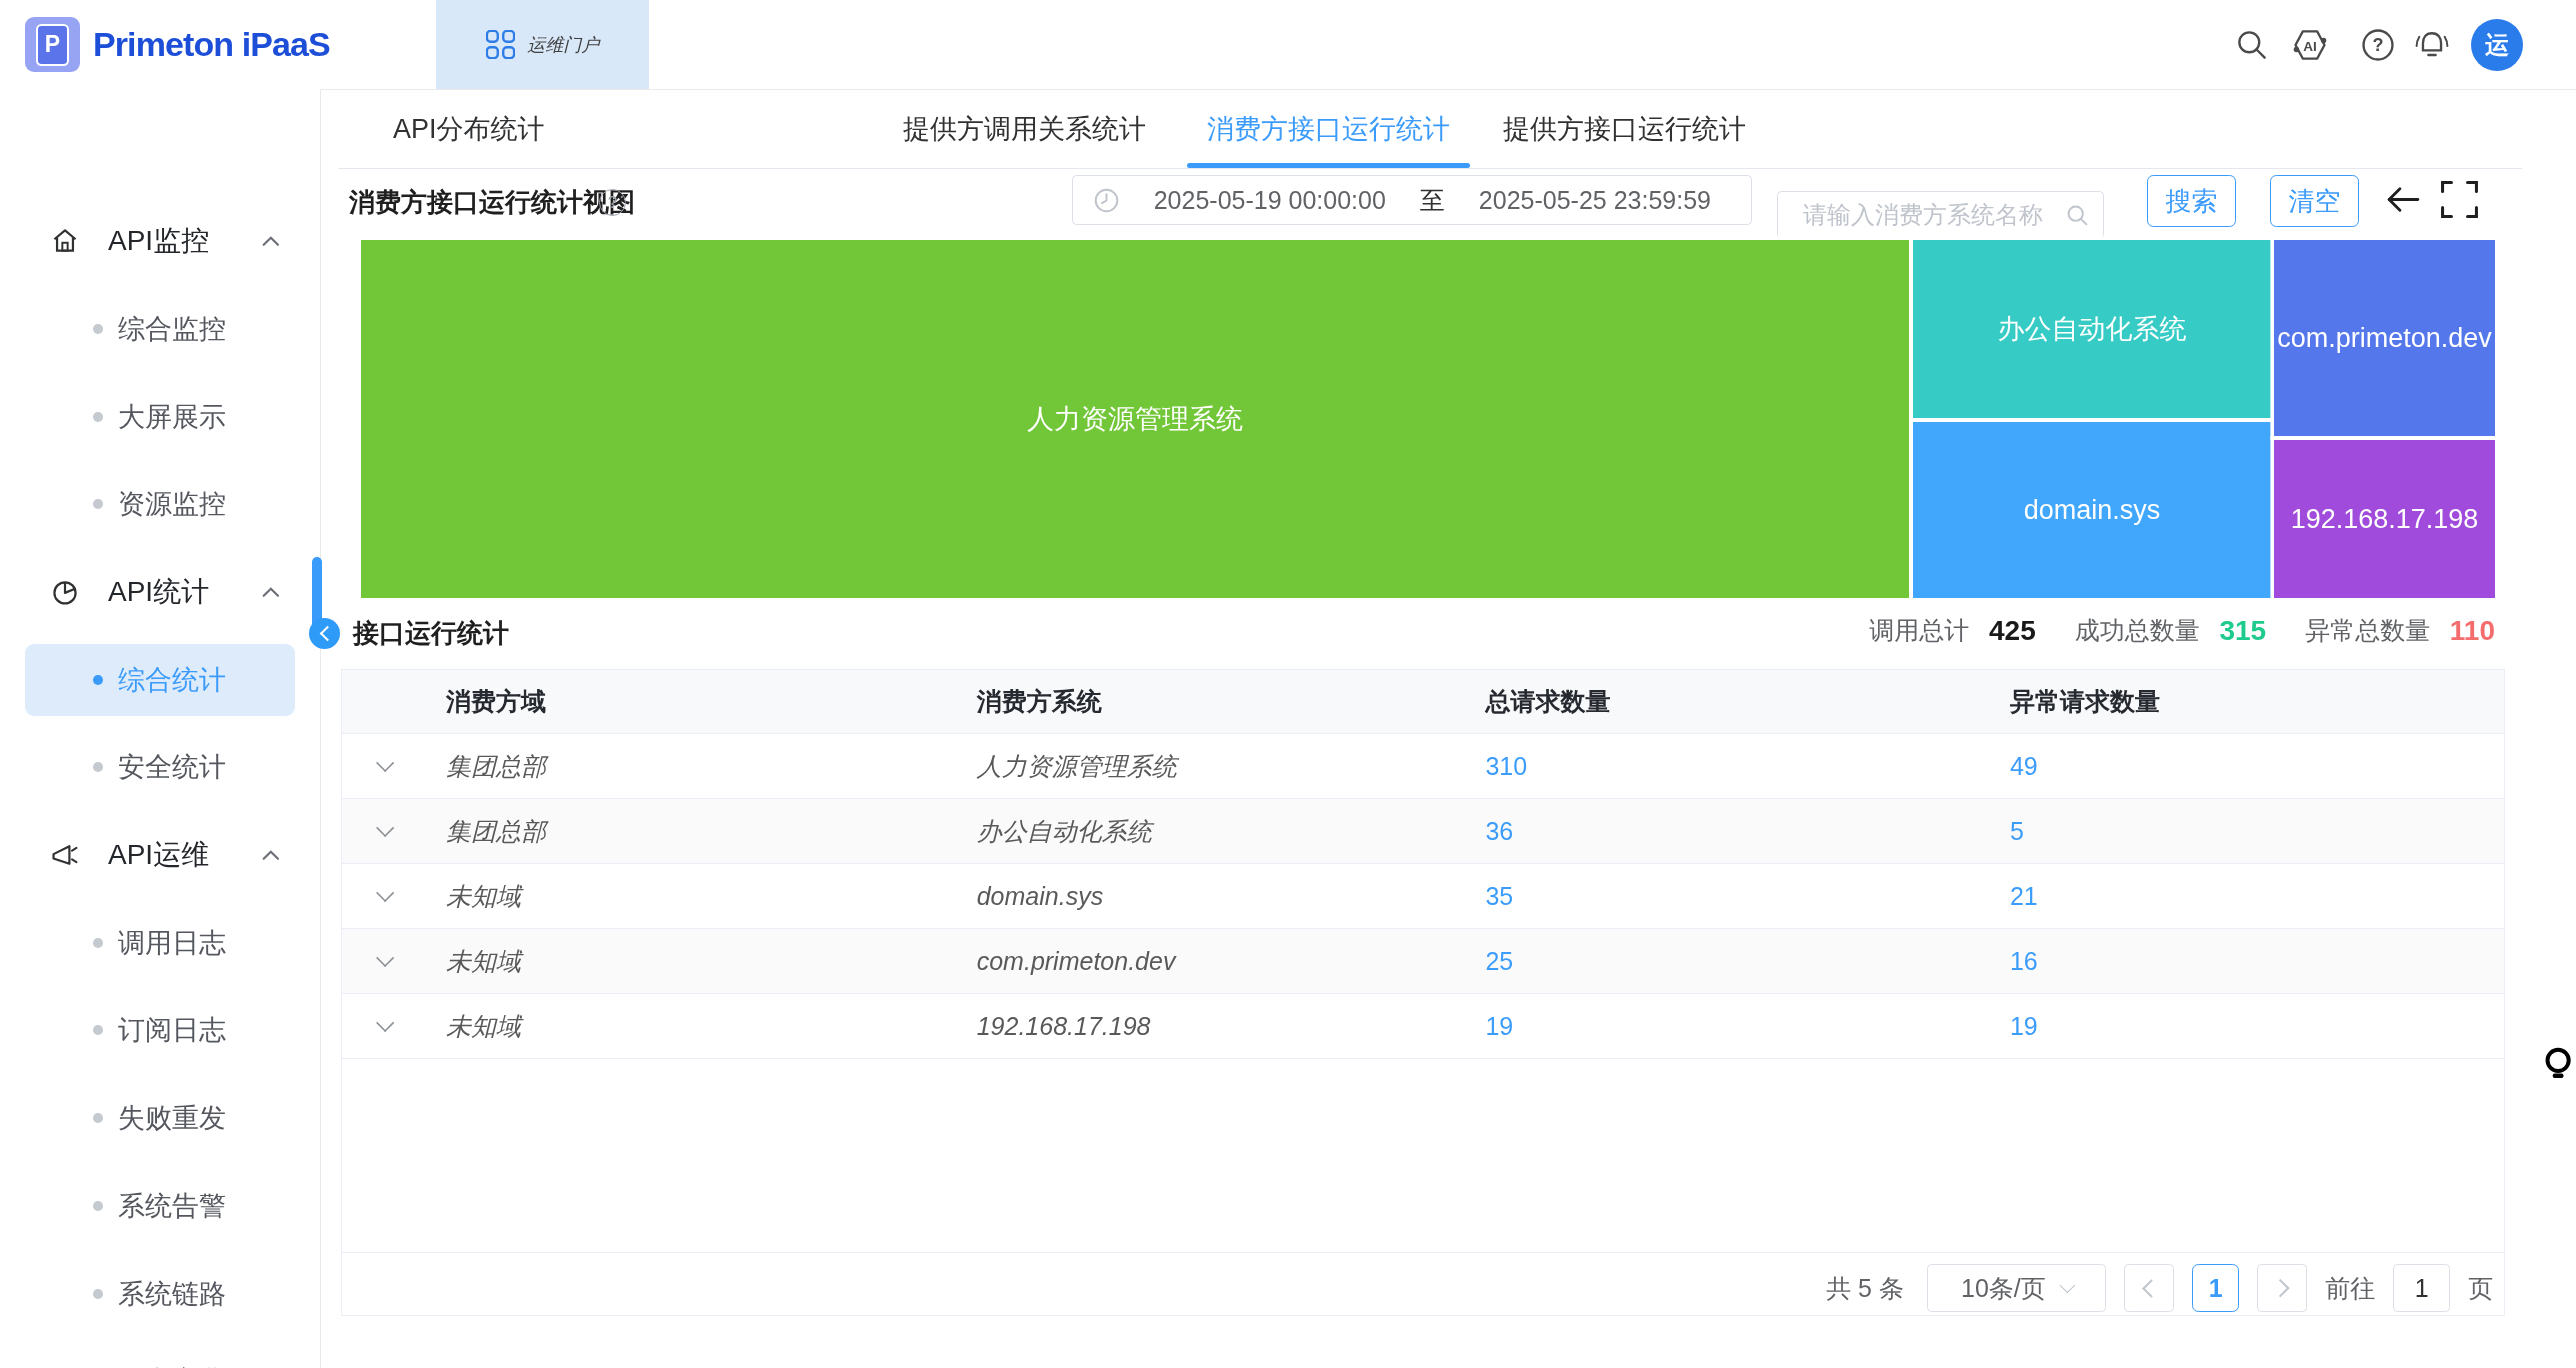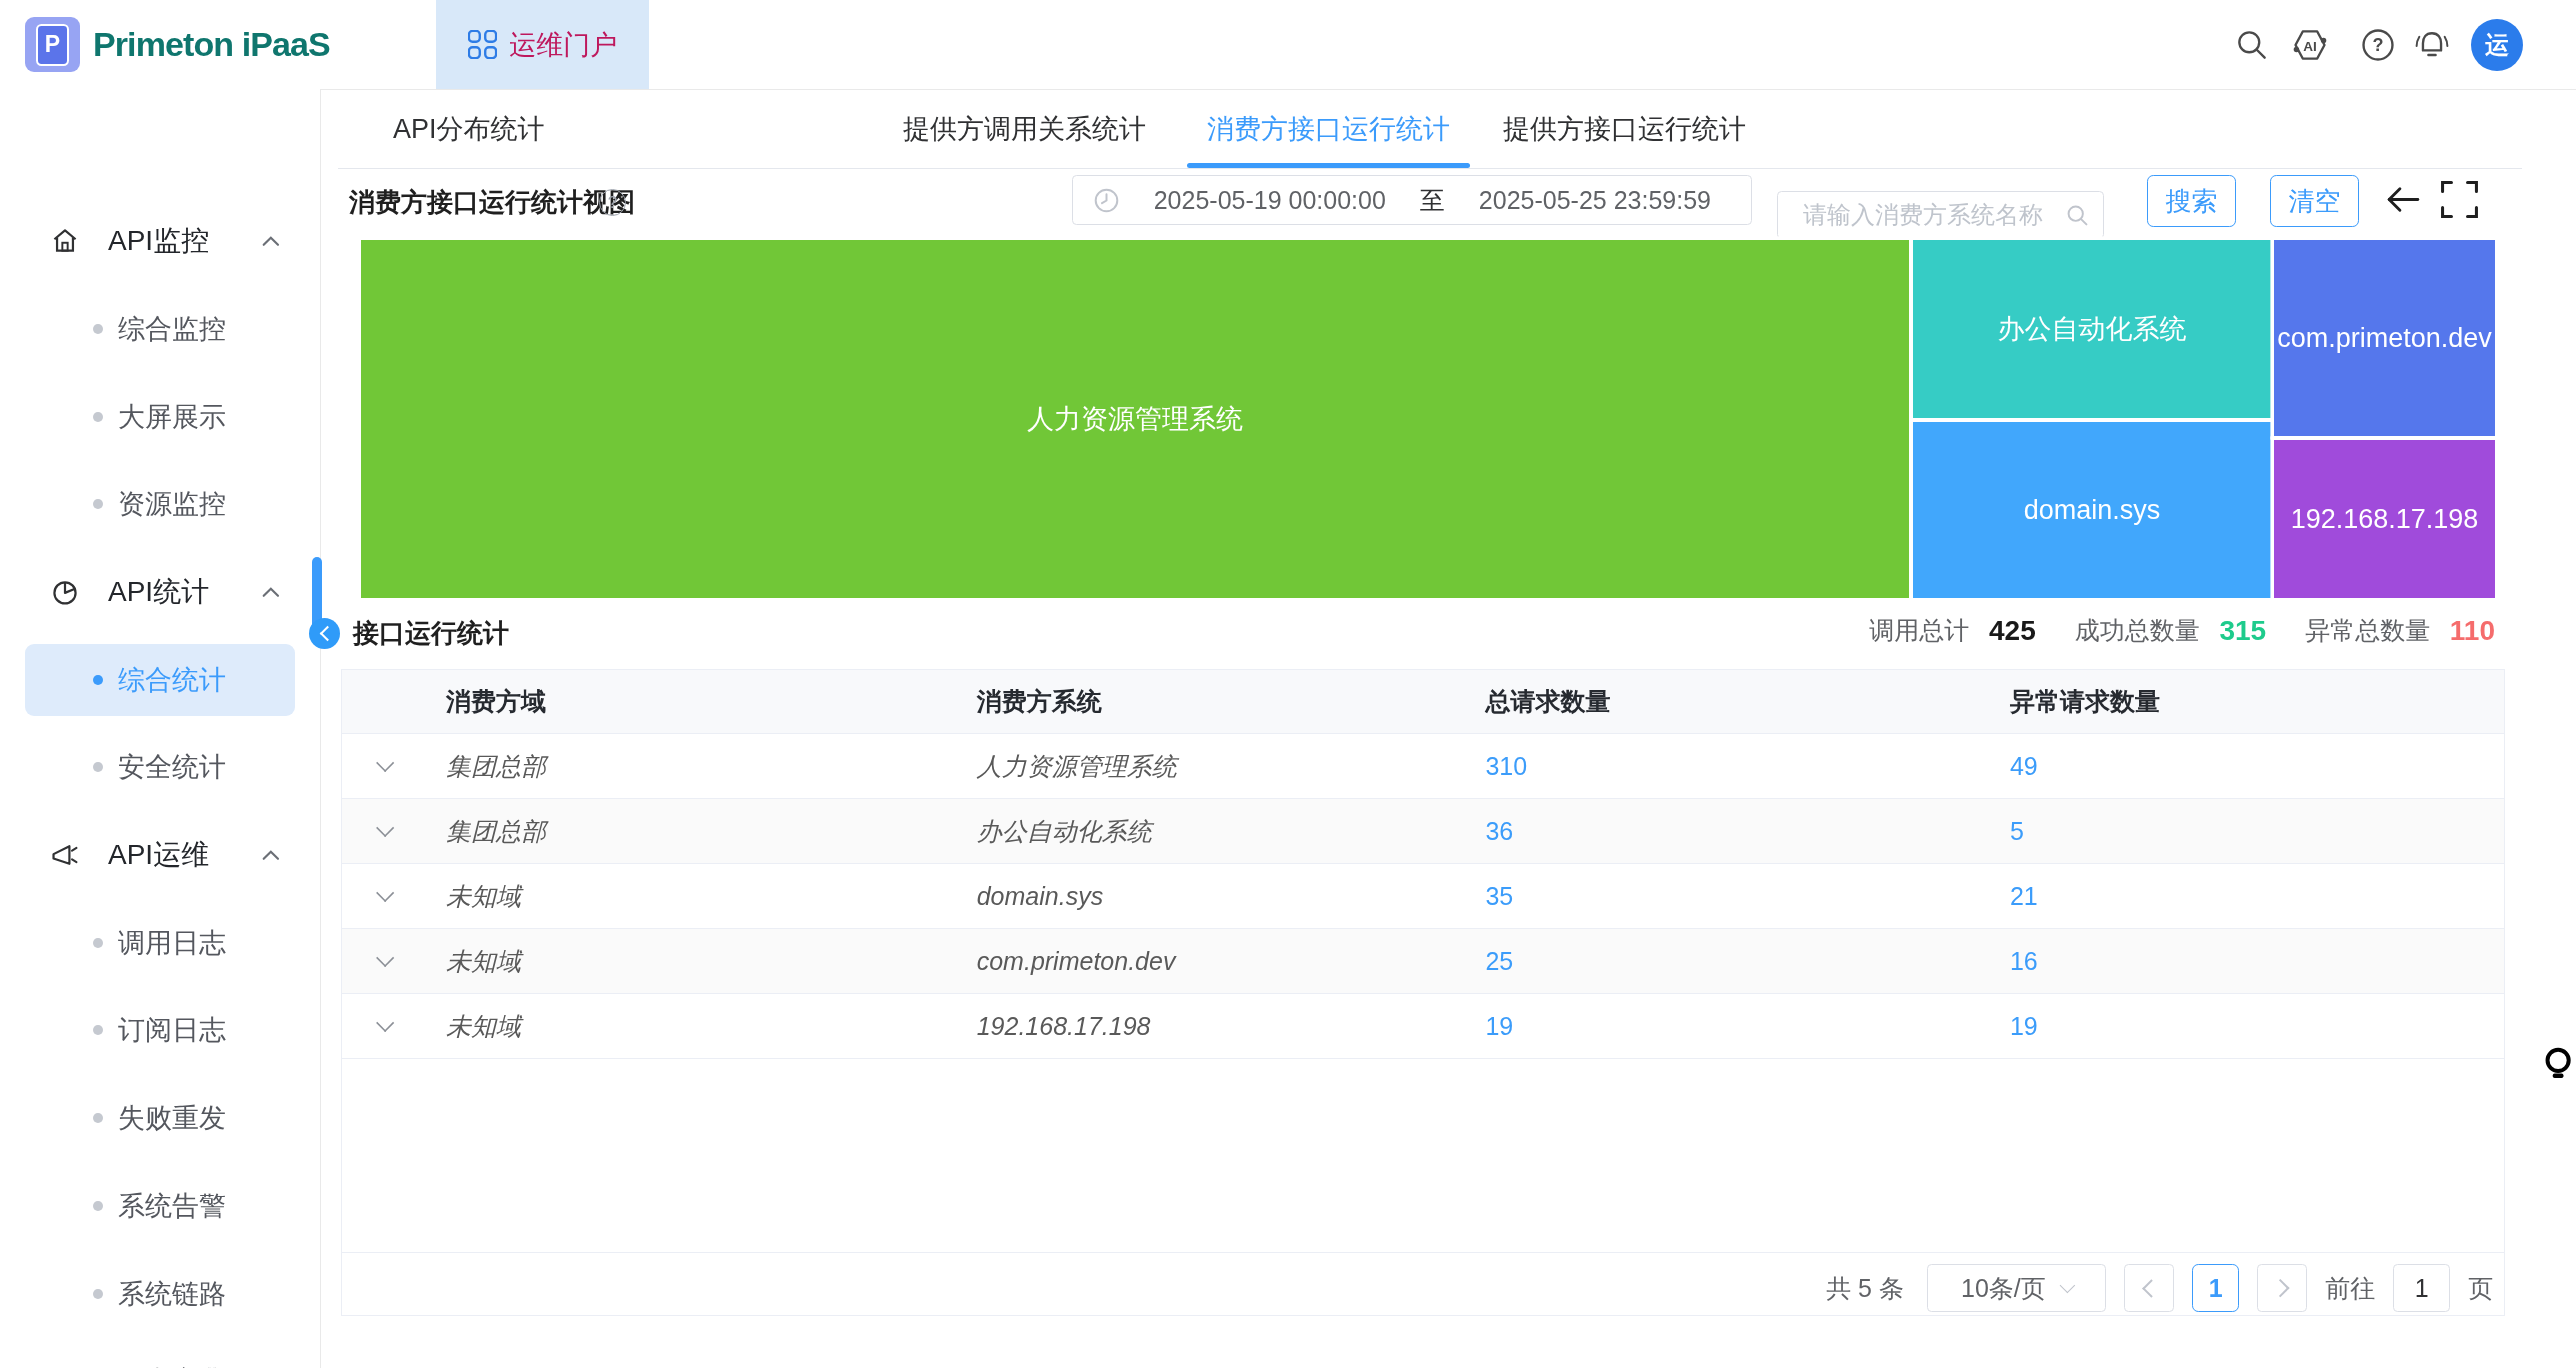--- a/index.html
+++ b/index.html
@@ -4,23 +4,23 @@
 <style>
   html,body{margin:0;padding:0;background:#fff;}
   .screen{position:relative;width:2576px;height:1368px;background:#fff;overflow:hidden;
           font-family:"Liberation Sans",sans-serif;color:#303133;}
   
   .header{position:absolute;left:0;top:0;width:2576px;height:89px;background:#fff;border-bottom:0.9px solid #E9E9E9;}
   .logo-icon{position:absolute;left:25px;top:17px;width:55px;height:55px;background:#97A4F3;border-radius:9px;
              display:flex;align-items:center;justify-content:center;}
   .logo-icon .inner{width:29px;height:38px;background:#5B74EA;border:2.7px solid #fff;border-radius:5.4px;
              display:flex;align-items:center;justify-content:center;color:#fff;font-weight:bold;font-size:23px;}
-  .brand{position:absolute;left:93px;top:0;height:89px;line-height:89px;font-size:34px;font-weight:bold;color:#0f766e;letter-spacing:-0.9px;}
+  .brand{position:absolute;left:93px;top:0;height:89px;line-height:89px;font-size:34px;font-weight:bold;color:#1d4ed8;letter-spacing:-0.9px;}
   .portal-tab{position:absolute;left:436px;top:0;width:213px;height:89px;background:#D8E8F9;display:flex;align-items:center;justify-content:center;gap:12.5px;cursor:pointer;}
-  .portal-tab .lbl{font-size:27px;color:#be185d;}
+  .portal-tab .lbl{font-size:18px;color:#404040;font-style:italic;}
   .hicon{position:absolute;top:26px;width:38px;height:38px;cursor:pointer;}
   .avatar{position:absolute;left:2471px;top:19px;width:52px;height:52px;border-radius:50%;background:#2B7CEB;
           display:flex;align-items:center;justify-content:center;color:#fff;font-size:24px;font-weight:bold;}
   
   .sidebar{position:absolute;left:0;top:89px;width:320px;height:1279px;background:#fff;border-right:0.9px solid #E9E9E9;}
   .sbitem{position:absolute;left:0;width:320px;height:72px;display:flex;align-items:center;cursor:pointer;}
   .sbitem .gicon{position:absolute;left:50px;width:30px;height:30px;}
   .sbitem .glabel{position:absolute;left:93px;font-size:28px;color:#23262B;margin-left:15px;}
   .sbitem .chev{position:absolute;left:261px;width:19.7px;height:12.5px;}
   .sbitem .dot{position:absolute;left:93px;width:9.8px;height:9.8px;border-radius:50%;background:#C5C9D0;}

